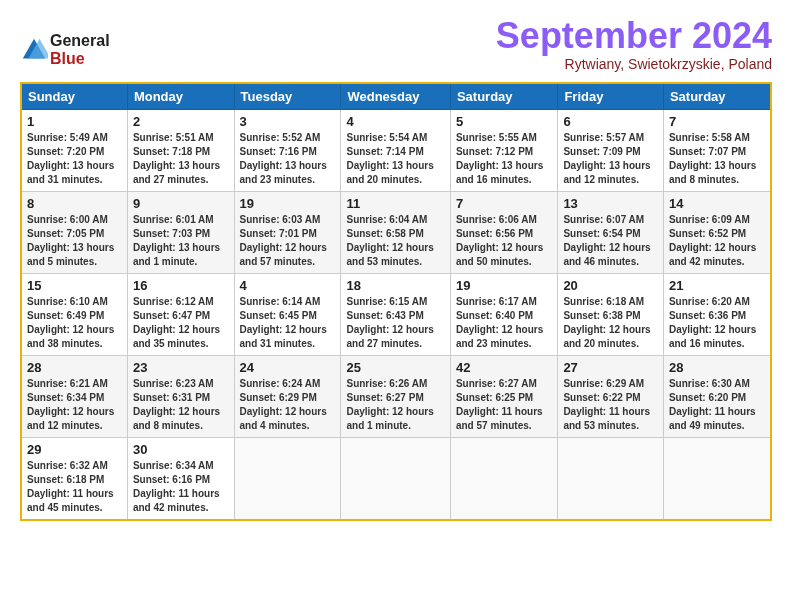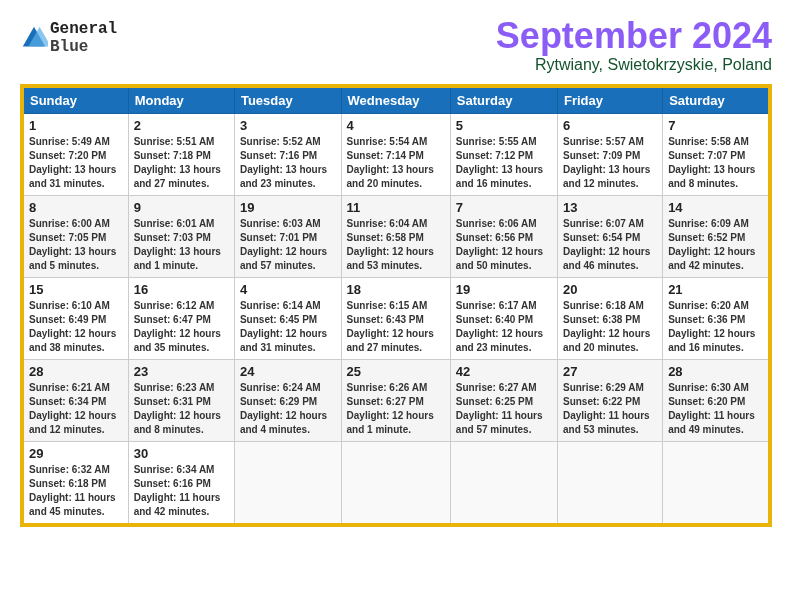--- a/index.html
+++ b/index.html
@@ -18,45 +18,44 @@
     }
     .header {
       display: flex;
       justify-content: space-between;
       align-items: flex-start;
       margin-bottom: 10px;
     }
     .logo {
       display: flex;
       align-items: center;
-      margin-top: 4px;
-      font-family: Liberation Mono, monospace;
+      margin-top: 16px;
     }
     .logo-icon {
       width: 28px;
       height: 28px;
       margin-right: 2px;
     }
     .title-block {
       text-align: right;
     }
     .month-title {
       font-size: 36px;
       font-weight: bold;
       color: #8b5cf6;
       line-height: 1.1;
     }
     .subtitle {
-      font-size: 16px;
-      color: #14532d;
+      font-size: 14px;
+      color: #7f1d1d;
     }
     .calendar {
       width: 100%;
       border-collapse: collapse;
-      border: 4px solid #eab308;
+      border: 2px solid #eab308;
     }
     .calendar th {
       background: #1a6fba;
       color: #fff;
       font-size: 13px;
       font-weight: bold;
       padding: 5px 6px;
       text-align: left;
       border: 1px solid #1560a0;
     }
@@ -98,21 +97,21 @@
 
 <div class="page">
   <div class="header">
     <div class="logo">
       <svg class="logo-icon" viewBox="0 0 40 40">
         <polygon points="20,4 36,32 4,32" fill="#1a6fba"></polygon>
         <polygon points="28,4 44,32 12,32" fill="#5aaee8" opacity="0.7"></polygon>
       </svg>
       <div>
         <div style="font-size:16px;font-weight:bold;color:#222;">General</div>
-        <div style="font-size:16px;font-weight:bold;color:#404040;">Blue</div>
+        <div style="font-size:16px;font-weight:bold;color:#b91c1c;">Blue</div>
       </div>
     </div>
     <div class="title-block">
       <div class="month-title">September 2024</div>
       <div class="subtitle">Rytwiany, Swietokrzyskie, Poland</div>
     </div>
   </div>
 
   <table class="calendar">
     <thead>

